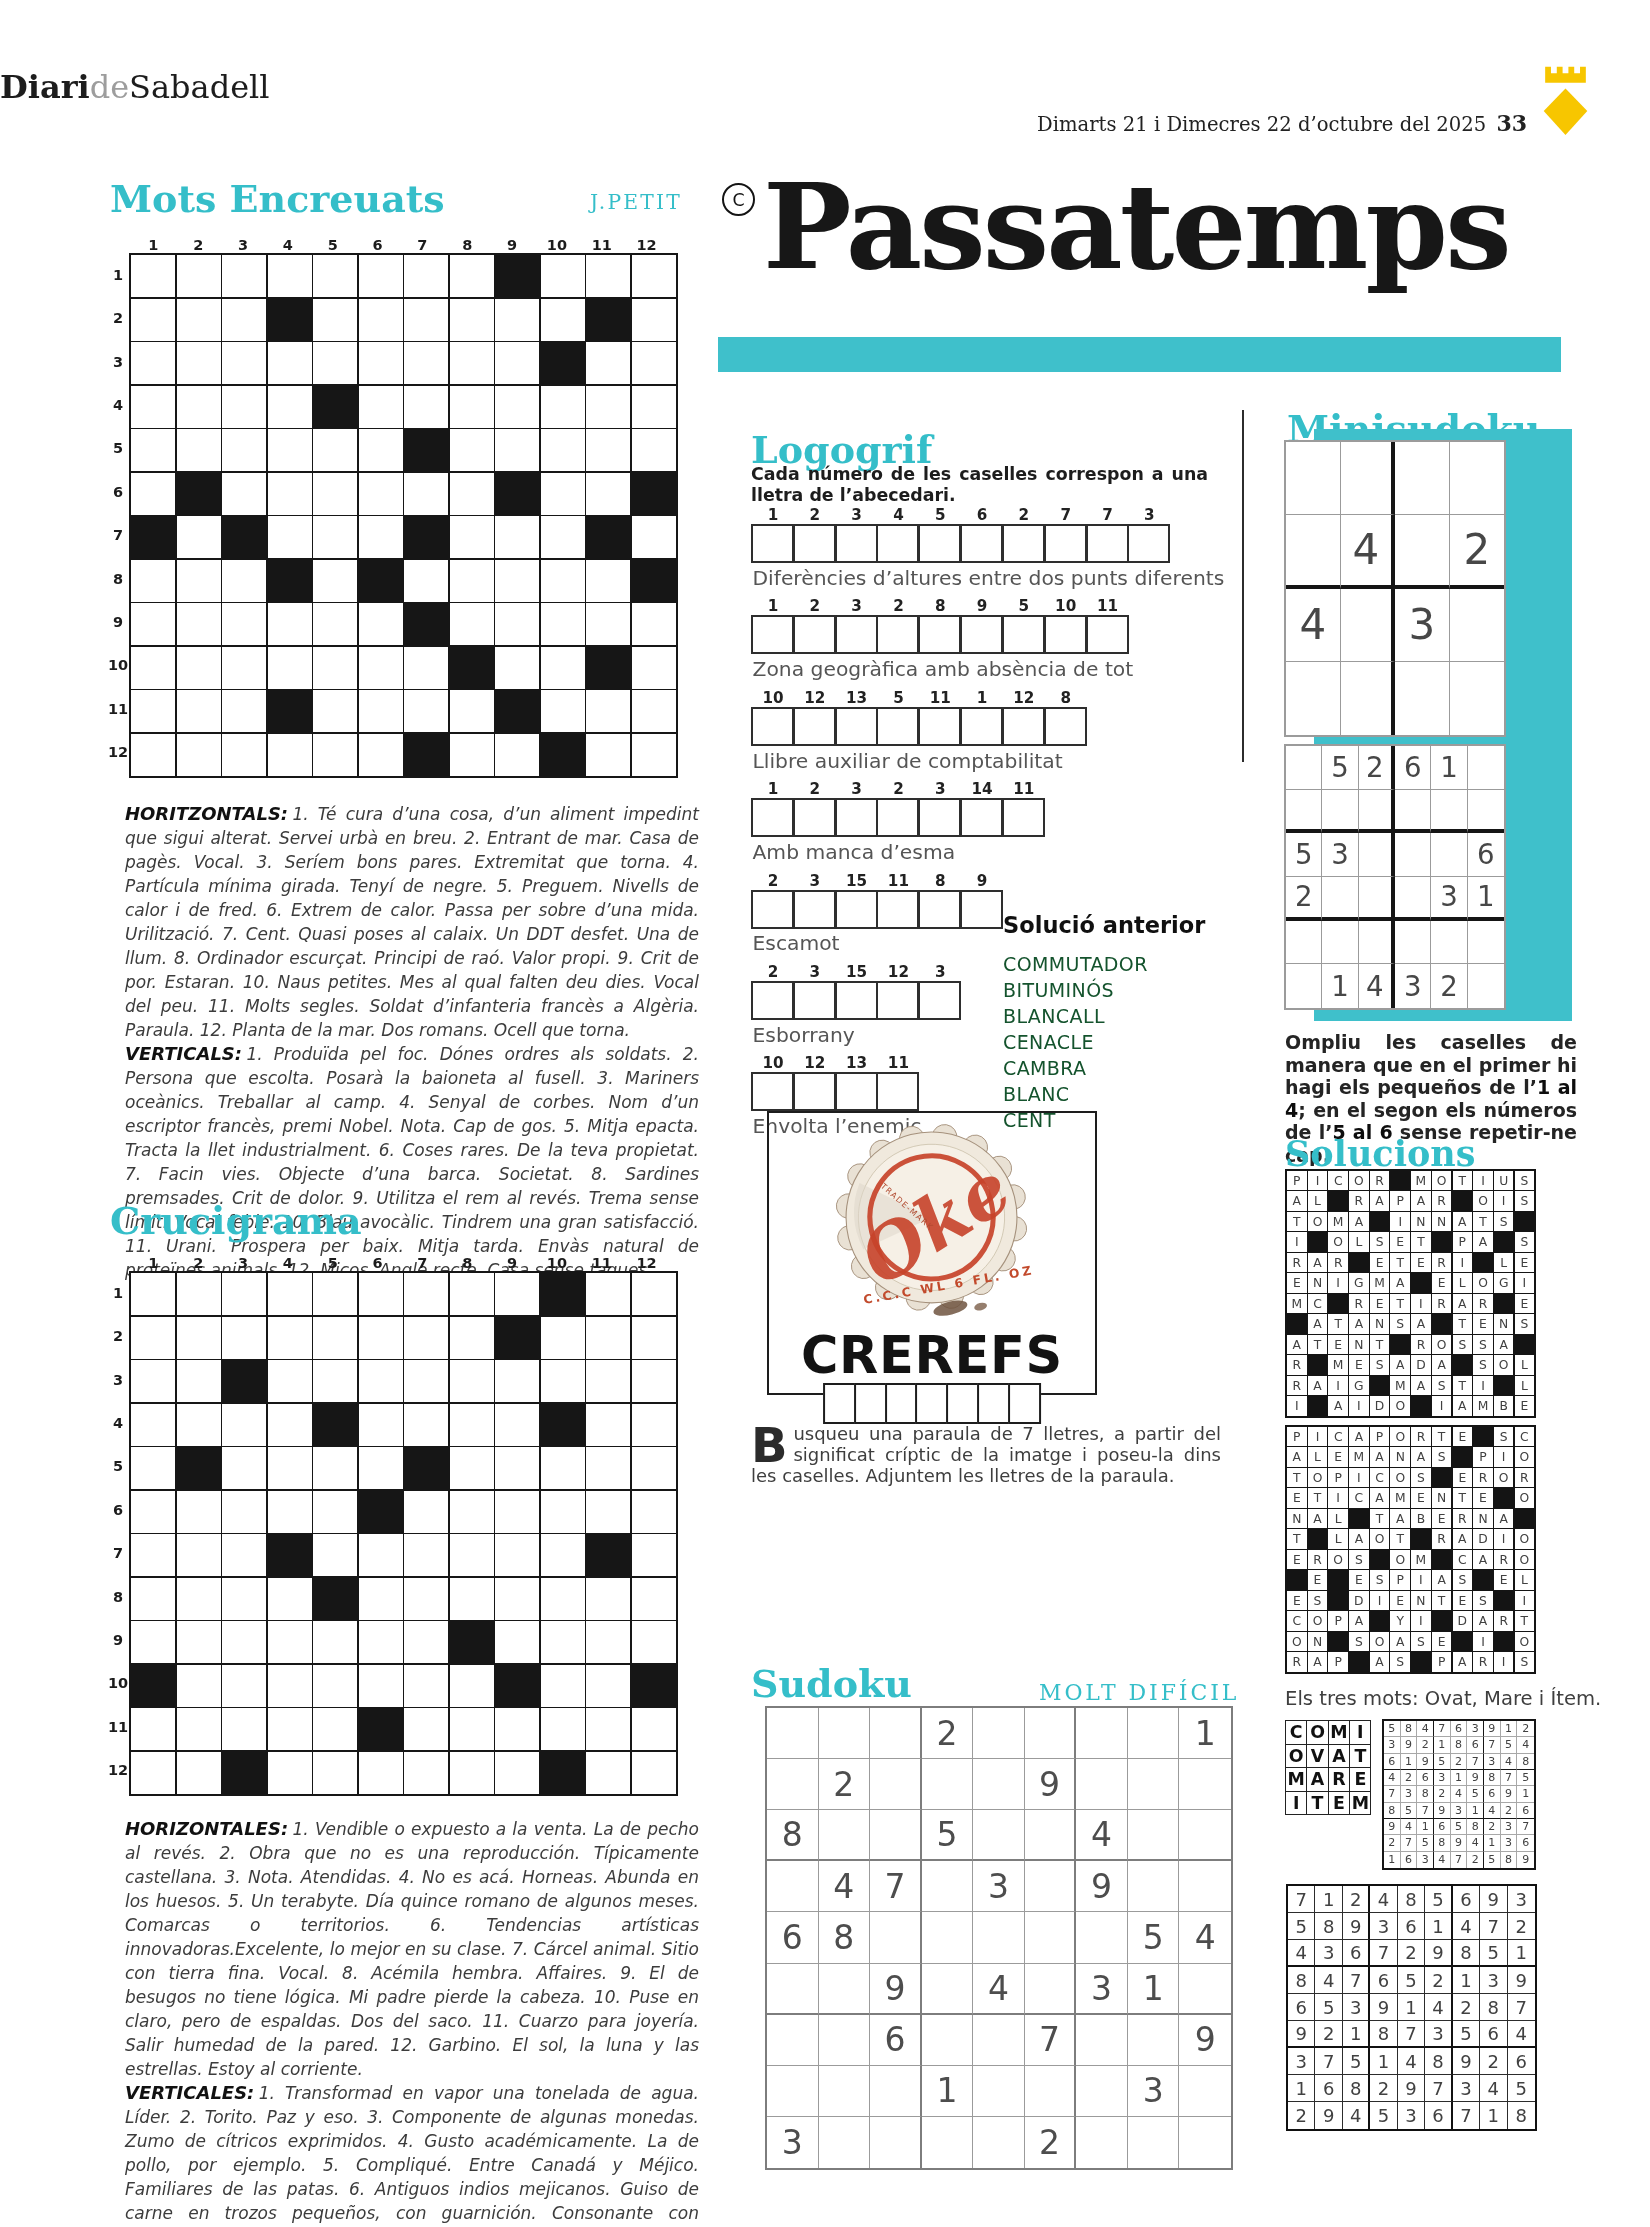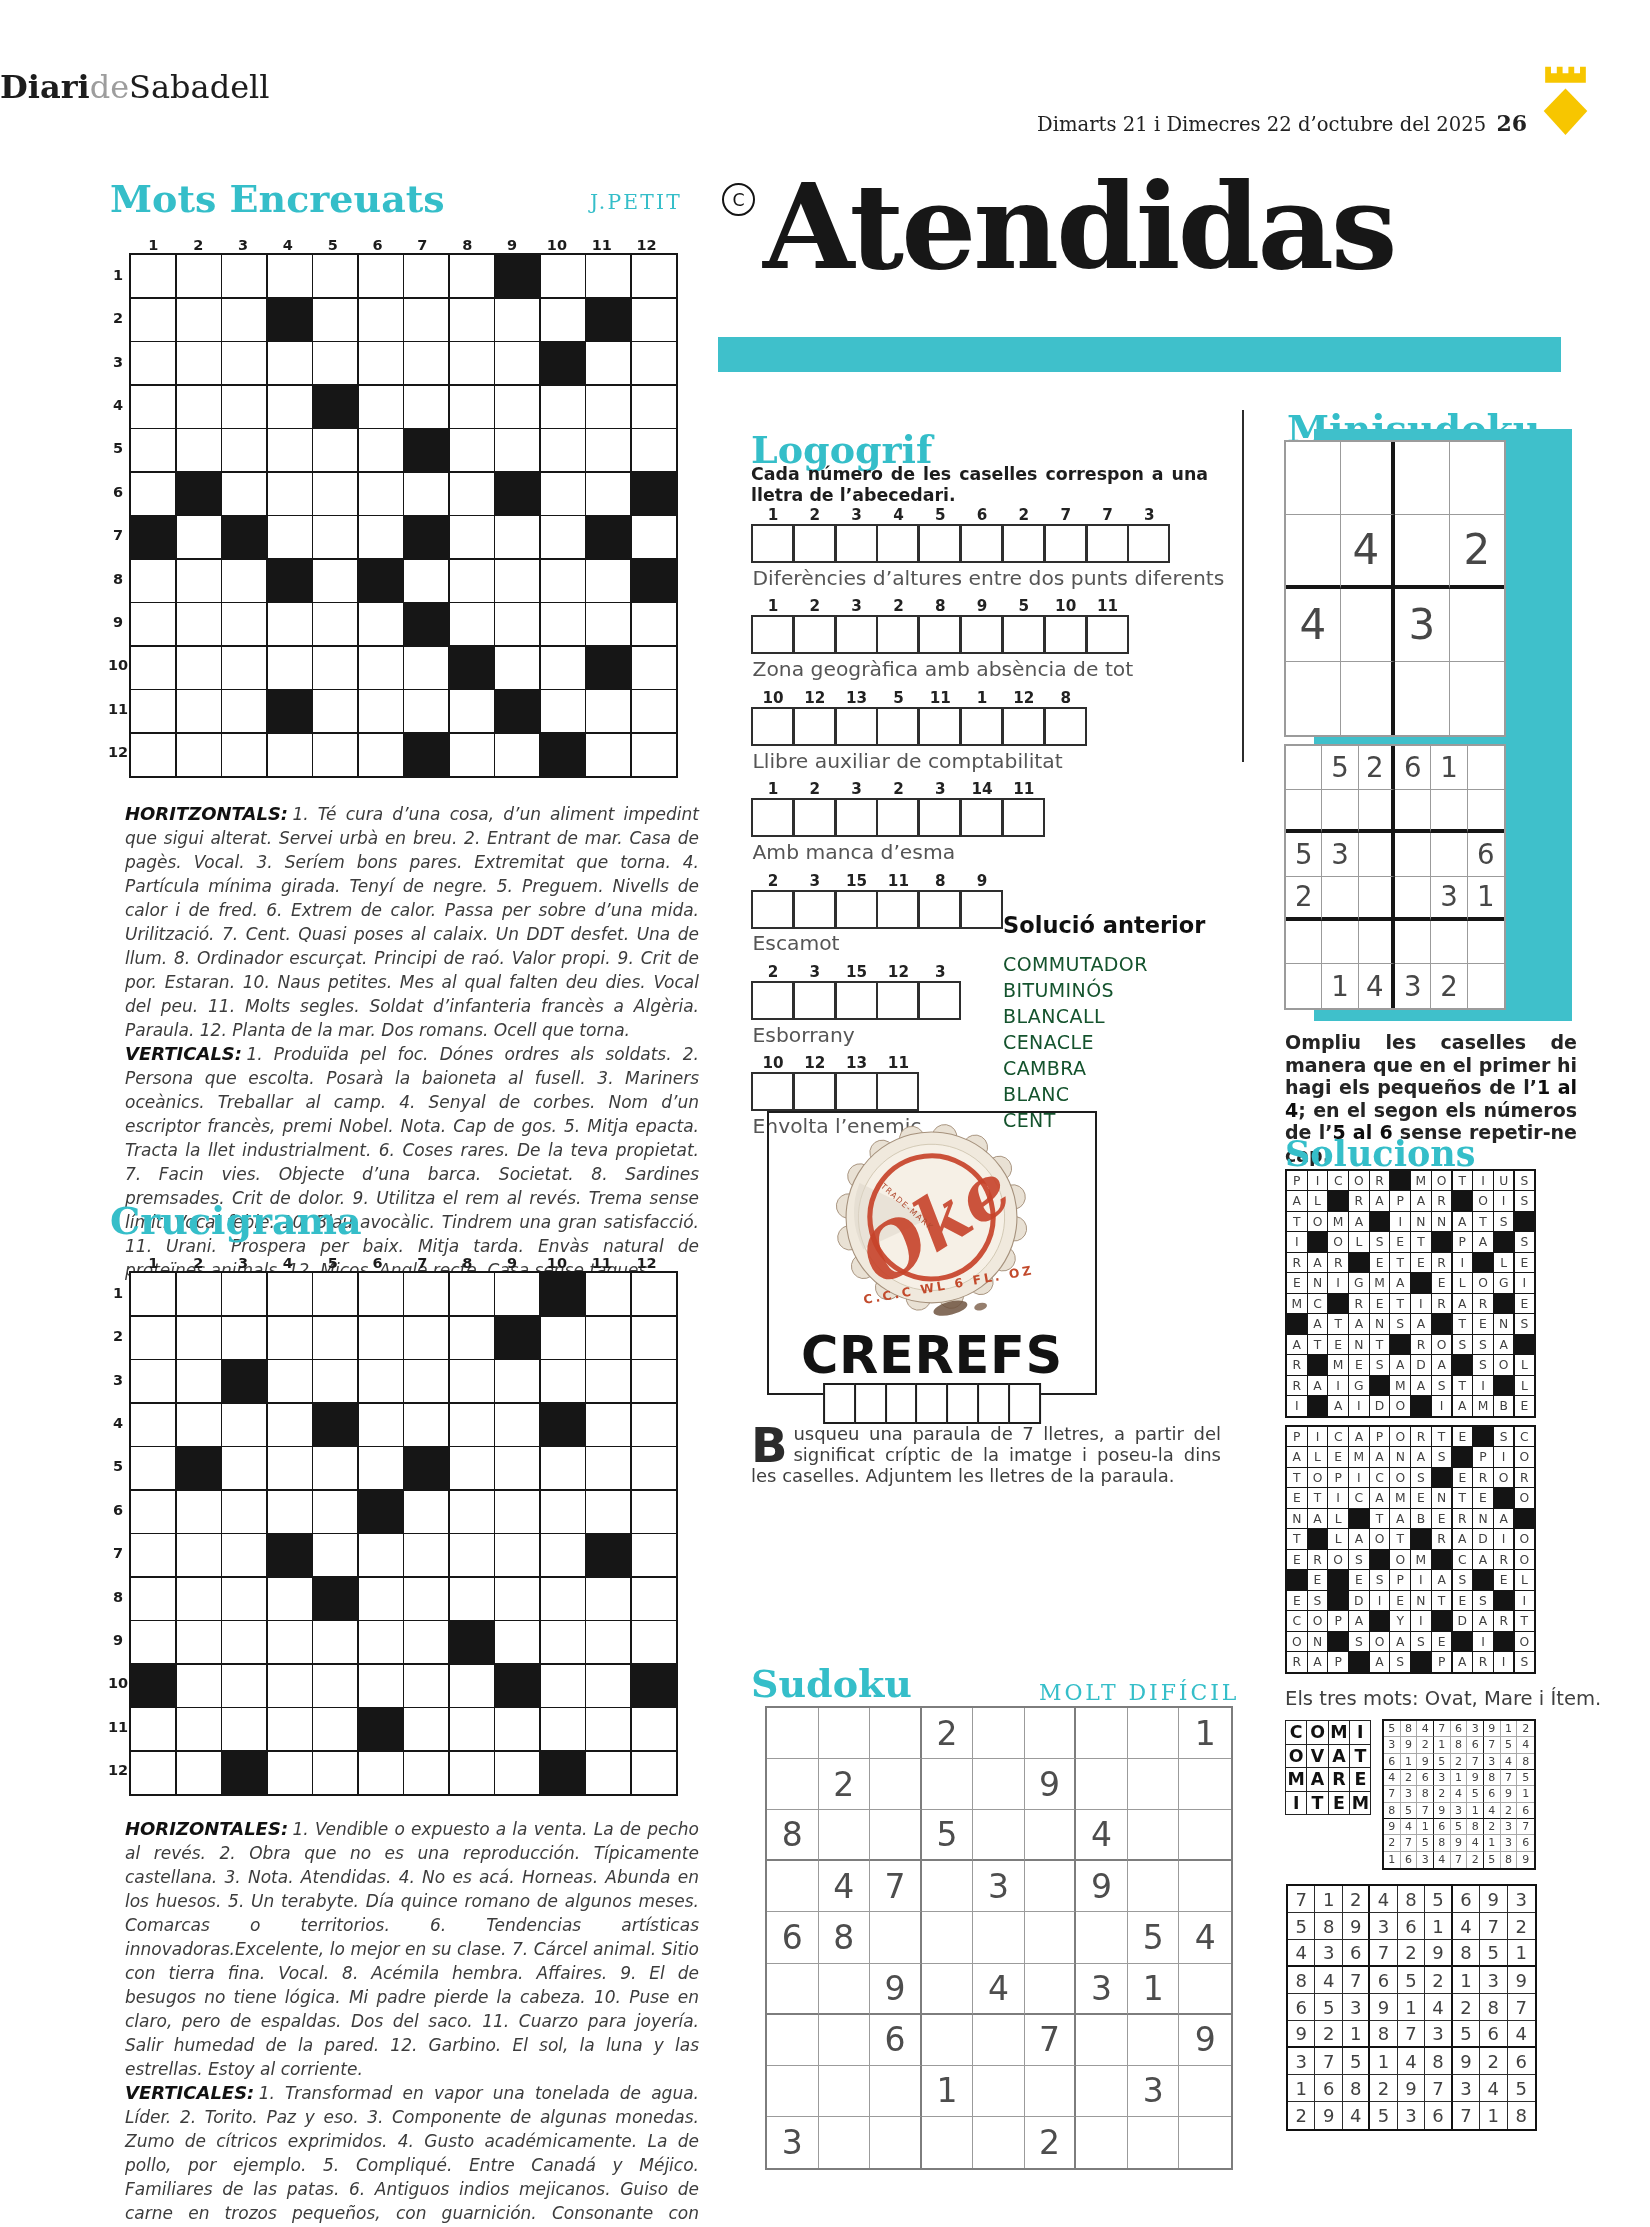--- a/index.html
+++ b/index.html
@@ -110,30 +110,30 @@
   #cruci-block{position:absolute;left:107px;top:1252px;}
   #logogrif-title{position:absolute;left:751px;top:427px;}
   #logogrif-intro{position:absolute;left:751px;top:464px;width:457px;font-size:17.4px;font-weight:700;color:#1d1d1d;line-height:21px;text-align:justify;}
   #h-ca{top:786px;left:109px;}
   #h-es{top:1801px;left:109px;}
 </style>
 </head>
 <body>
 
 <div class="masthead"><span class="b">Diari</span><span class="lt">de</span><span class="rg">Sabadell</span></div>
-<div class="dateline"><span>Dimarts 21 i Dimecres 22 d’octubre del 2025</span><b>26</b></div>
+<div class="dateline"><span>Dimarts 21 i Dimecres 22 d’octubre del 2025</span><b>33</b></div>
 <svg id="crown-logo" width="61" height="80" viewBox="0 0 84 110">
   <path d="M14 34 V12 h8 v9 h8 V12 h8 v9 h8 V12 h8 v9 h8 V12 h8 v22 z" fill="#f7c600"></path>
   <polygon points="42,42 72,73 42,106 12,73" fill="#f7c600"></polygon>
 </svg>
 
 <div id="copyright-badge">
     <span>C</span>
   </div>
-<div id="page-title">Atendidas</div>
+<div id="page-title">Passatemps</div>
 <div id="teal-bar"></div>
 <div id="col-divider"></div>
 
 <div id="mots-title" class="sect">Mots Encreuats</div>
 <div id="mots-author" class="author">J.PETIT</div>
 <div id="mots-block" class="abs">
     <div class="xw-top" style="grid-template-columns: repeat(12, 1fr); width: 538px;">
       <div>1</div>
       <div>2</div>
       <div>3</div>

